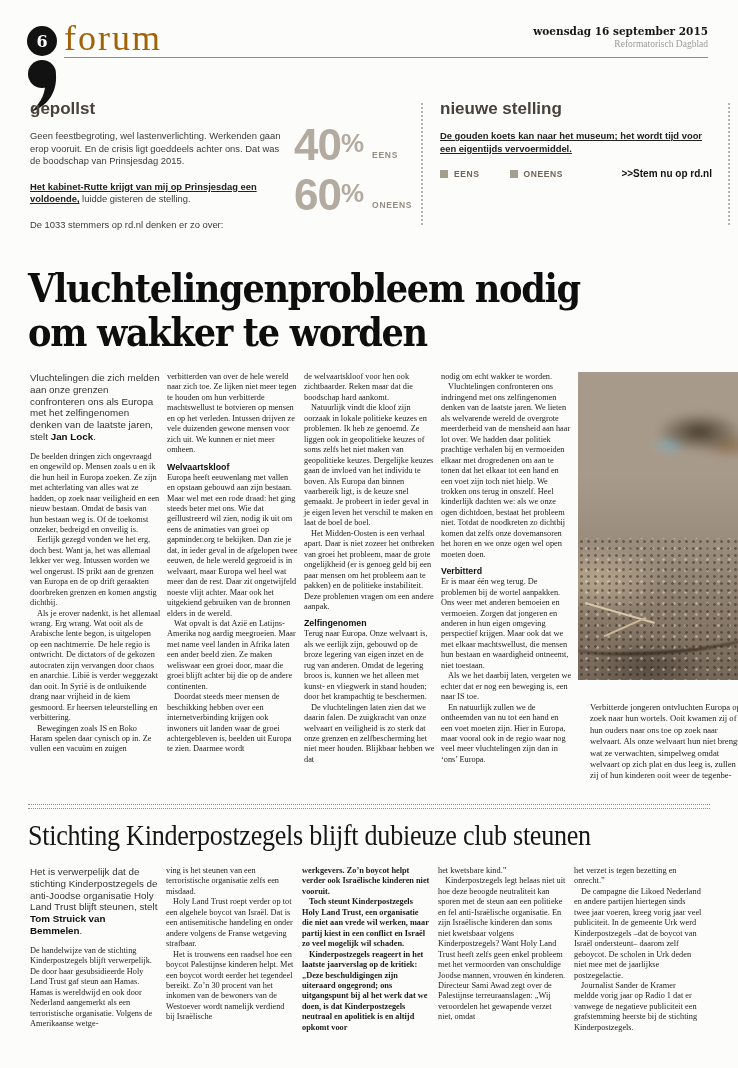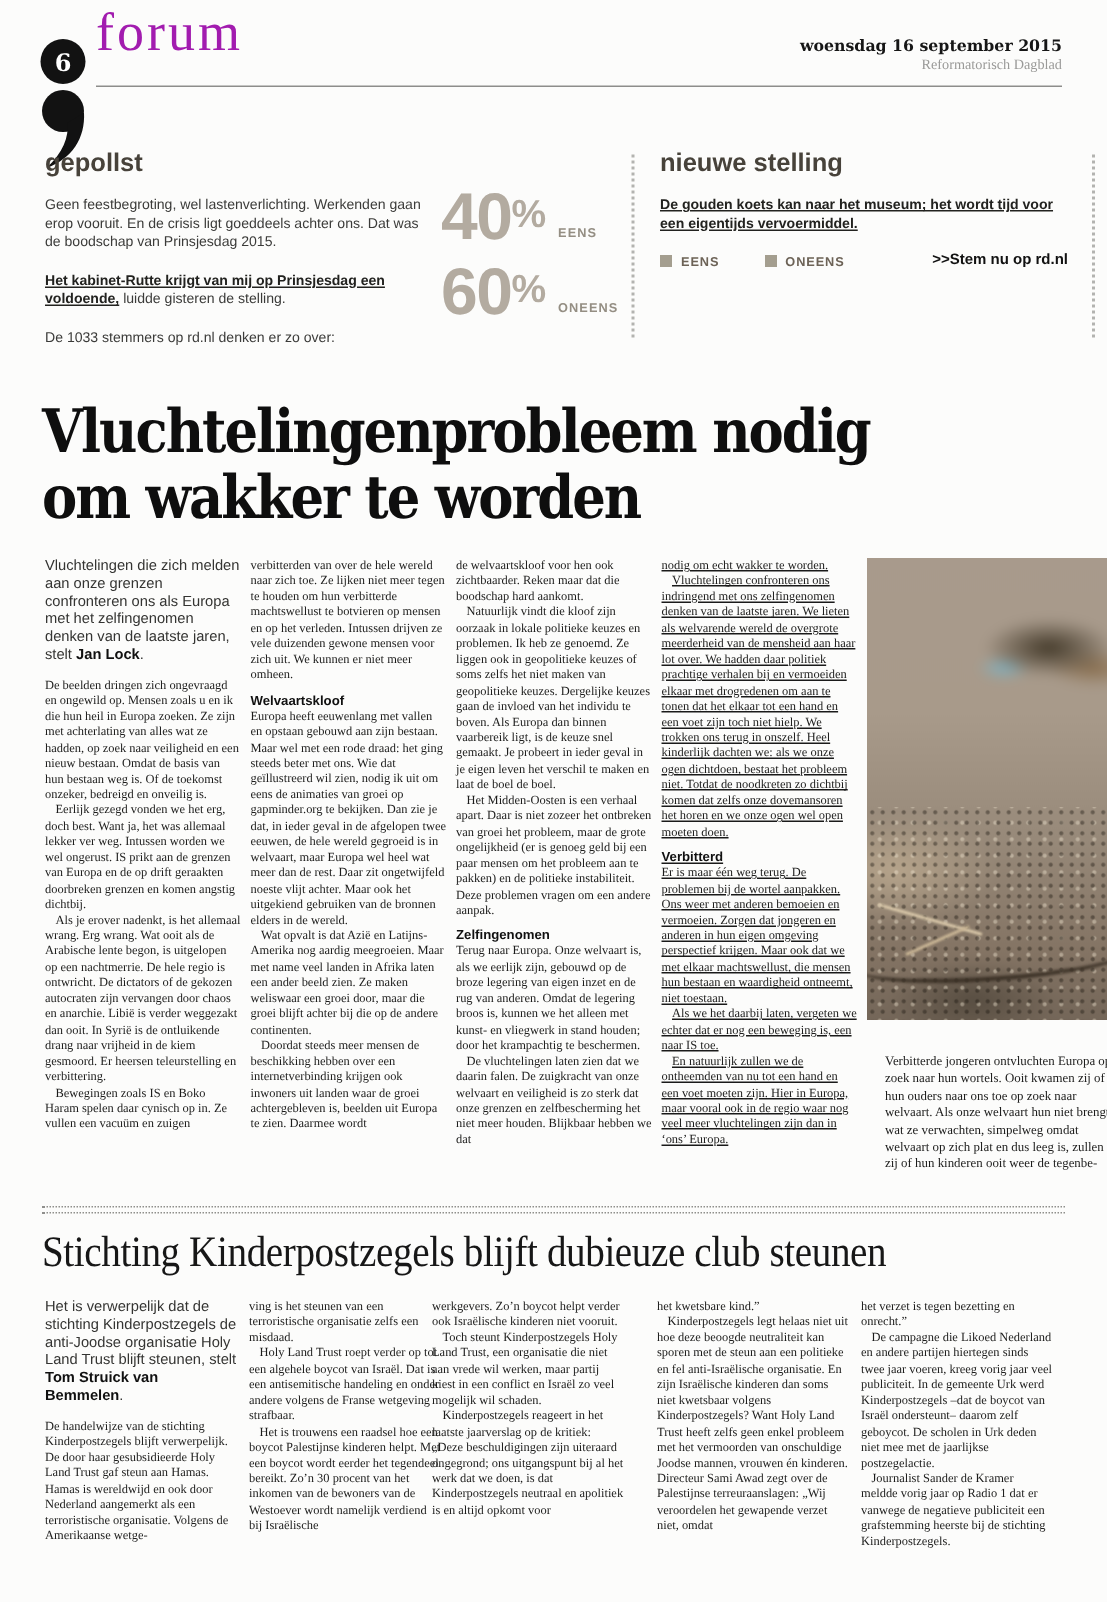--- a/index.html
+++ b/index.html
@@ -3,22 +3,22 @@
 <meta charset="utf-8">
 <style>
   html,body{margin:0;padding:0;background:#e8e8e8;}
   .page{position:relative;width:738px;height:1068px;background:#fcfcfb;overflow:hidden;
         font-family:"Liberation Sans",sans-serif;color:#1a1a1a;}
 
   
   .badge{position:absolute;left:27px;top:26px;width:30px;height:30px;border-radius:50%;
          background:#121212;color:#fff;display:flex;align-items:center;justify-content:center;
          font:700 16px "DejaVu Serif",serif;}
-  .forum-title{position:absolute;left:64px;top:1px;font:400 36px/40px "Liberation Serif",serif;
-         color:#a21caf;letter-spacing:2px;}
+  .forum-title{position:absolute;left:64px;top:18px;font:400 36px/40px "Liberation Serif",serif;
+         color:#a16207;letter-spacing:2px;}
   .masthead{position:absolute;right:30px;top:25px;text-align:right;}
   .m-date{font:700 10.5px "DejaVu Serif",serif;color:#161616;}
   .m-pub{font:400 9.5px "Liberation Serif",serif;color:#9a9a98;margin-top:2px;}
   .head-rule{position:absolute;left:64px;right:30px;top:57px;height:1px;background:#8d8d8b;}
   .quote{position:absolute;left:27px;top:60px;}
 
   
   .poll{position:absolute;left:30px;top:100px;width:262px;}
   .poll-h{margin:0 0 13px;font:700 17px/1 "Liberation Sans",sans-serif;color:#47423a;}
   .poll-p{margin:0 0 13px;font-size:9.4px;line-height:12.6px;color:#3b3b39;}
@@ -40,21 +40,21 @@
   .sq{display:inline-block;width:8px;height:8px;background:#a49e8f;margin-right:6px;}
   .opt-label{letter-spacing:.6px;}
   .cta{margin-left:auto;font:700 10px "Liberation Sans",sans-serif;color:#121212;cursor:pointer;}
 
   
   .headline{position:absolute;left:28px;top:266px;margin:0;width:740px;
             font:700 40px/44px "DejaVu Serif",serif;letter-spacing:-1.5px;color:#0e0e0e;
             transform:scaleX(.88);transform-origin:0 0;}
   .hl{display:block;}
   .col{position:absolute;top:372px;width:131px;font-family:"Liberation Serif",serif;}
-  .c1{left:30px;}.c2{left:167px;}.c3{left:304px;}.c4{left:441px;text-decoration:underline;}
+  .c1{left:30px;}.c2{left:167px;}.c3{left:304px;}.c4{left:441px;}
   .lead{margin:0 0 9px;font:400 9.8px/11.8px "Liberation Sans",sans-serif;color:#343432;}
   .lead strong{color:#101010;}
   .bp{margin:0;font-size:8.3px;line-height:10.45px;color:#1c1c1b;}
   .ind{text-indent:7px;}
   .sub{margin:6px 0 1px;font:700 8.8px/10px "Liberation Sans",sans-serif;color:#101010;}
 
   
   .photo{position:absolute;left:578px;top:372px;width:160px;height:308px;overflow:hidden;background:#9c8f81;margin:0;}
   .photo-blur{position:absolute;inset:-14px;filter:blur(4px);background:
     radial-gradient(62px 28px at 72% 22%, #423828 0%, rgba(66,56,40,0) 70%),
@@ -76,21 +76,21 @@
   .caption{position:absolute;left:578px;top:690px;width:152px;margin:12px;
            font:400 8.6px/11.4px "Liberation Serif",serif;color:#1c1c1b;}
 
   
   .dotted-divider{position:absolute;left:28px;top:804px;width:682px;height:3px;
                   border-top:1px dotted #8f8f8c;border-bottom:1px dotted #8f8f8c;}
   .kp-headline{position:absolute;left:28px;top:818px;margin:0;white-space:nowrap;
                font:400 29px/34px "Liberation Serif",serif;color:#171717;letter-spacing:-.3px;
                transform:scaleX(.9);transform-origin:0 0;}
   .kpcol{position:absolute;top:866px;width:128px;font-family:"Liberation Serif",serif;}
-  .k1{left:30px;}.k2{left:166px;}.k3{left:288px;}.k4{left:438px;}.k5{left:574px;}
+  .k1{left:30px;}.k2{left:166px;}.k3{left:302px;font-weight:bold;}.k4{left:438px;}.k5{left:574px;}
 </style>
 </head>
 <body>
 
 <div class="page">
 
   <div class="badge">
     <span>6</span>
   </div>
   <div class="forum-title">forum</div>

